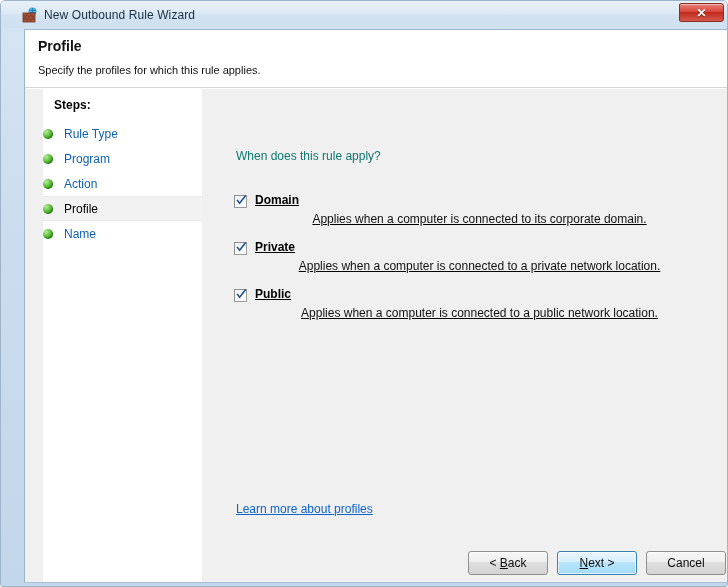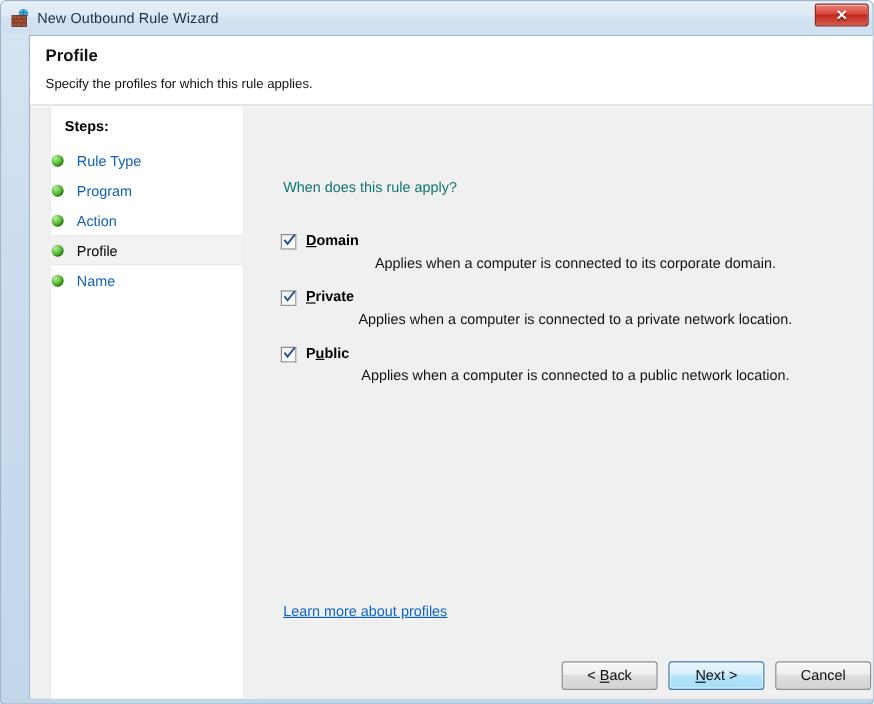--- a/index.html
+++ b/index.html
@@ -23,21 +23,21 @@
   }
 
   
   .titlebar {
     position: absolute;
     left: 0; top: 0;
     width: 726px; height: 27px;
     background: linear-gradient(to bottom, #e8f0f8 0%, #dce9f5 48%, #d2e2f1 52%, #cfe0f0 100%);
     display: flex;
     align-items: center;
-    padding-left: 8px;
+    padding-left: 21px;
   }
   .title-icon {
     width: 16px; height: 16px;
     position: relative;
     flex: 0 0 auto;
     margin-right: 6px;
   }
   .title-text {
     font-size: 12px;
     color: #1b3043;
@@ -166,21 +166,21 @@
     position: absolute;
     left: 34px; top: 60px;
     font-size: 12px;
     color: #0f766e;
   }
   .options {
     position: absolute;
     left: 32px; top: 104px;
     width: 470px;
   }
-  .option { margin-bottom: 14px; }
+  .option { margin-bottom: 14px; text-decoration: underline; }
   .option-row {
     display: flex;
     align-items: flex-start;
     cursor: pointer;
   }
   .checkbox {
     width: 13px; height: 13px;
     flex: 0 0 auto;
     margin: 2px 8px 0 0;
     border: 1px solid #9a9a9a;

